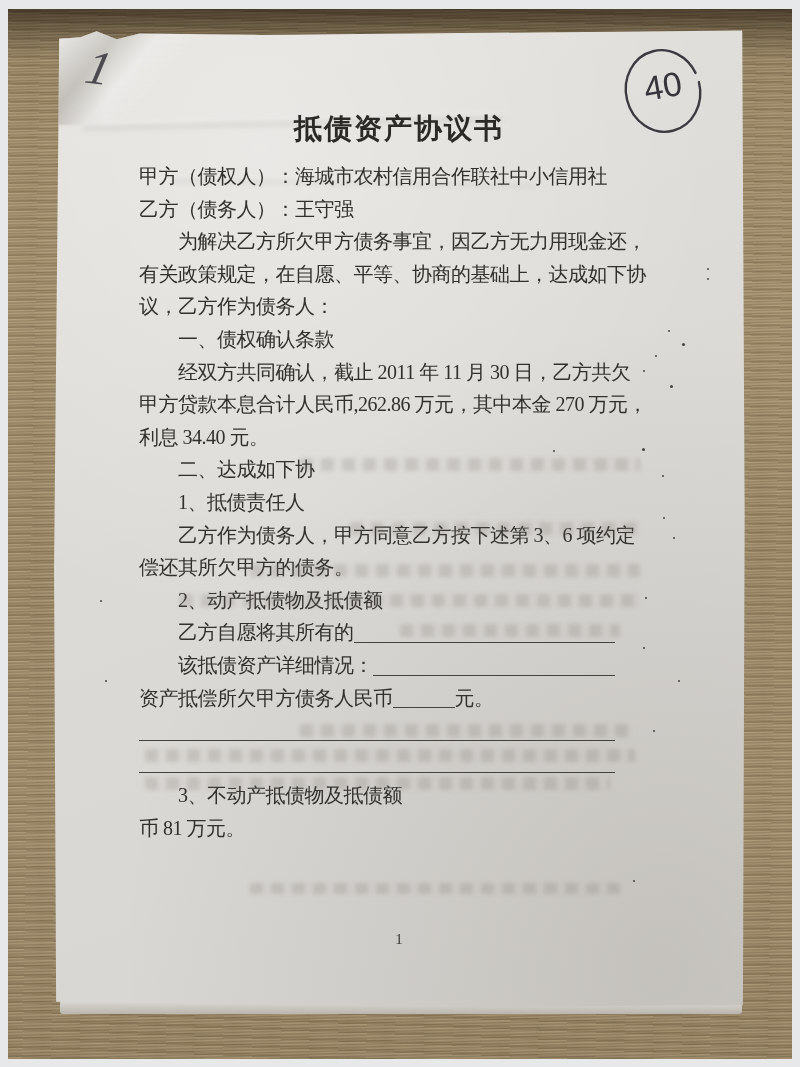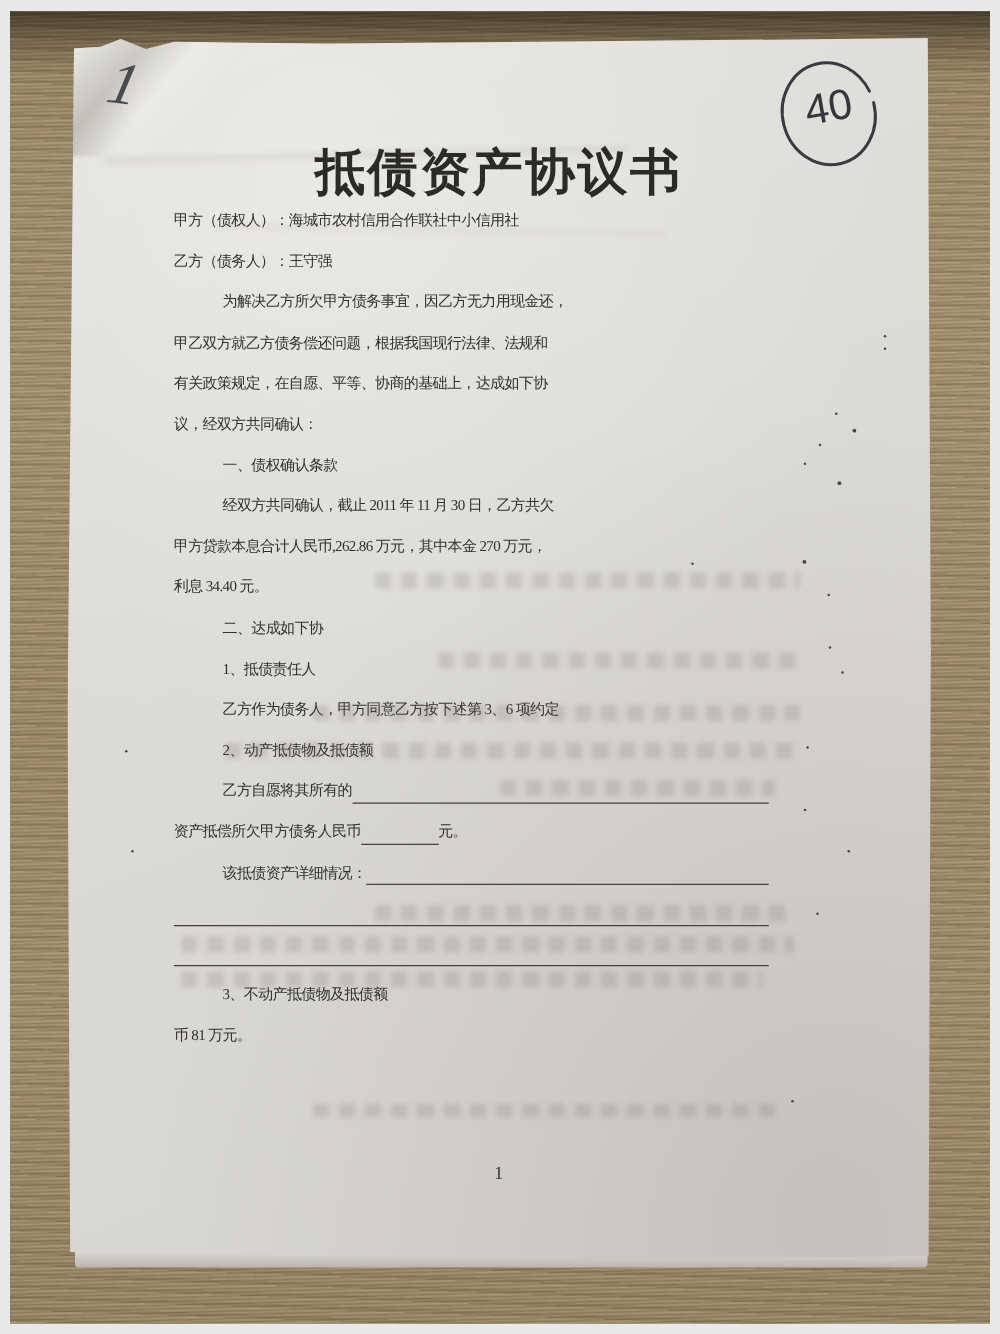--- a/index.html
+++ b/index.html
@@ -47,25 +47,25 @@
       linear-gradient(130deg, rgba(255,255,255,0.75) 0%, rgba(175,172,164,0.45) 30%, rgba(255,255,255,0.18) 48%, rgba(0,0,0,0) 68%),
       linear-gradient(100deg, rgba(120,116,108,0.25) 6%, rgba(0,0,0,0) 40%);
     filter:blur(1.2px);
   }
   .crease{
     position:absolute;height:7px;filter:blur(2.5px);
     background:linear-gradient(180deg, rgba(255,255,255,0.5), rgba(128,124,114,0.28));
   }
   .doc-title{
     position:absolute;top:80px;left:0;width:100%;text-align:center;
-    font-size:40px;font-weight:700;letter-spacing:2px;color:#2b2a27;
+    font-size:28px;font-weight:700;letter-spacing:2px;color:#2b2a27;
   }
   .body-lines{
     position:absolute;left:86px;top:130px;width:508px;
-    font-size:12px;letter-spacing:-0.5px;color:#31302c;
+    font-size:20px;letter-spacing:-0.5px;color:#31302c;
   }
   .line{display:flex;height:32.6px;line-height:32.6px;}
   .line .txt{white-space:pre;}
   .line .ind{flex:0 0 39px;}
   .line .ul{
     align-self:flex-end;height:0;border-bottom:1.6px solid #44423d;
     margin-bottom:6px;
   }
   .line .ul.grow{flex:1 1 auto;}
   .line .ul.fixed{flex:0 0 62px;}
@@ -126,27 +126,24 @@
         <span class="txt">甲方（债权人）：海城市农村信用合作联社中小信用社</span>
       </div>
       <div class="line">
         <span class="txt">乙方（债务人）：王守强</span>
       </div>
       <div class="line">
         <span class="ind"></span>
         <span class="txt">为解决乙方所欠甲方债务事宜，因乙方无力用现金还，</span>
       </div>
       <div class="line">
-        <span class="txt">甲乙双方就乙方债务偿还问题，根据我国现行法律、法规和</span>
-      </div>
-      <div class="line">
         <span class="txt">有关政策规定，在自愿、平等、协商的基础上，达成如下协</span>
       </div>
       <div class="line">
-        <span class="txt">议，经双方共同确认：</span>
+        <span class="txt">议，乙方作为债务人：</span>
       </div>
       <div class="line">
         <span class="ind"></span>
         <span class="txt">一、债权确认条款</span>
       </div>
       <div class="line">
         <span class="ind"></span>
         <span class="txt">经双方共同确认，截止 2011 年 11 月 30 日，乙方共欠</span>
       </div>
       <div class="line">
@@ -161,37 +158,40 @@
       </div>
       <div class="line">
         <span class="ind"></span>
         <span class="txt">1、抵债责任人</span>
       </div>
       <div class="line">
         <span class="ind"></span>
         <span class="txt">乙方作为债务人，甲方同意乙方按下述第 3、6 项约定</span>
       </div>
       <div class="line">
+        <span class="txt">偿还其所欠甲方的债务。</span>
+      </div>
+      <div class="line">
         <span class="ind"></span>
         <span class="txt">2、动产抵债物及抵债额</span>
       </div>
       <div class="line line-fill">
         <span class="ind"></span>
         <span class="txt">乙方自愿将其所有的</span>
+        <span class="ul grow"></span>
+      </div>
+      <div class="line line-fill">
+        <span class="ind"></span>
+        <span class="txt">该抵债资产详细情况：</span>
         <span class="ul grow"></span>
       </div>
       <div class="line line-fill">
         <span class="txt">资产抵偿所欠甲方债务人民币</span>
         <span class="ul fixed"></span>
         <span class="txt">元。</span>
-      </div>
-      <div class="line line-fill">
-        <span class="ind"></span>
-        <span class="txt">该抵债资产详细情况：</span>
-        <span class="ul grow"></span>
       </div>
       <div class="line line-fill">
         <span class="ul grow"></span>
       </div>
       <div class="line line-fill">
         <span class="ul grow"></span>
       </div>
       <div class="line">
         <span class="ind"></span>
         <span class="txt">3、不动产抵债物及抵债额</span>

